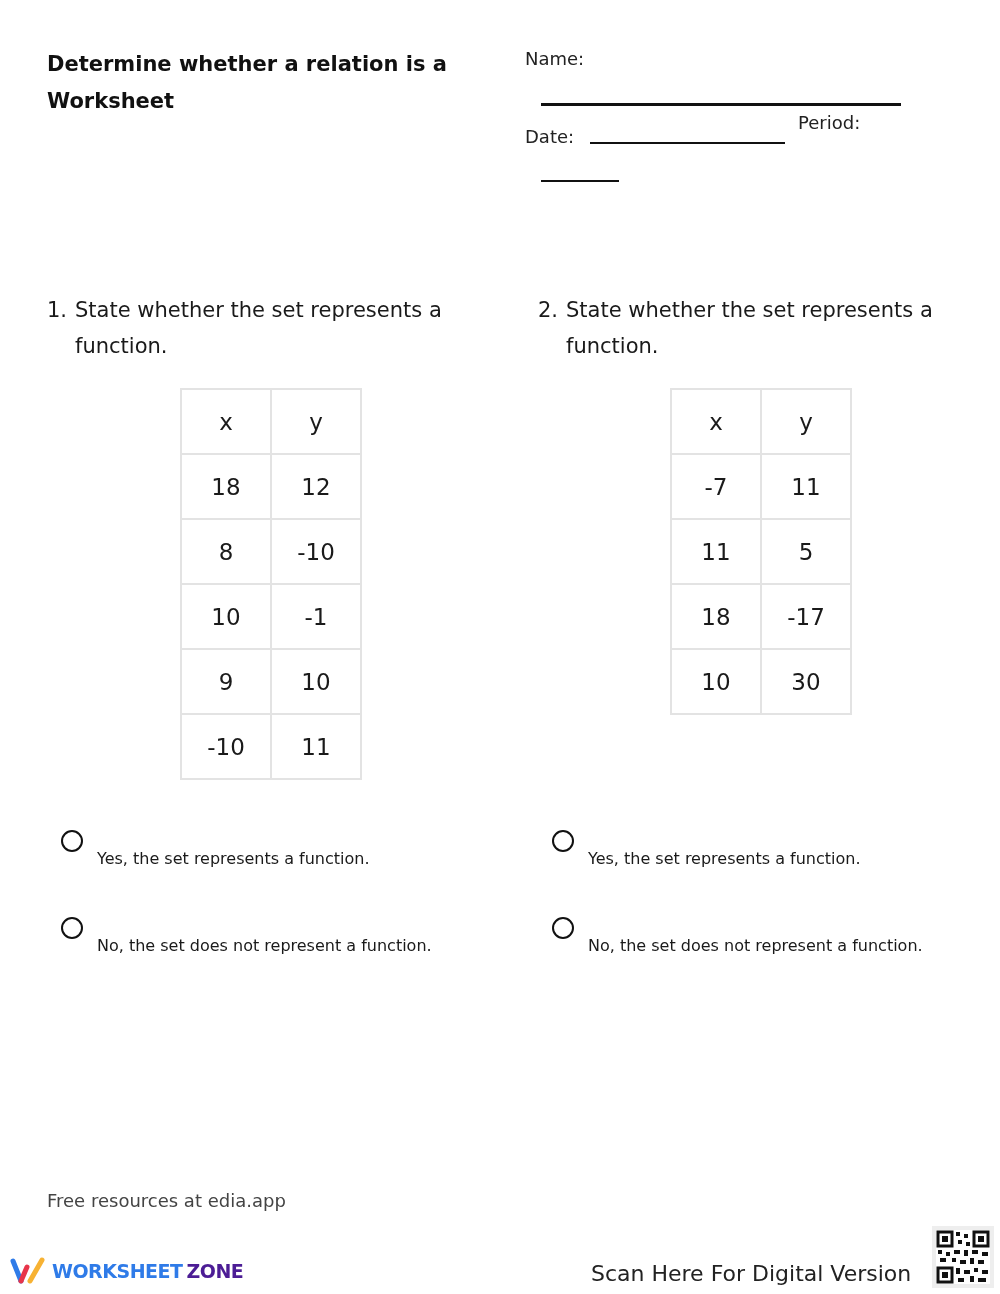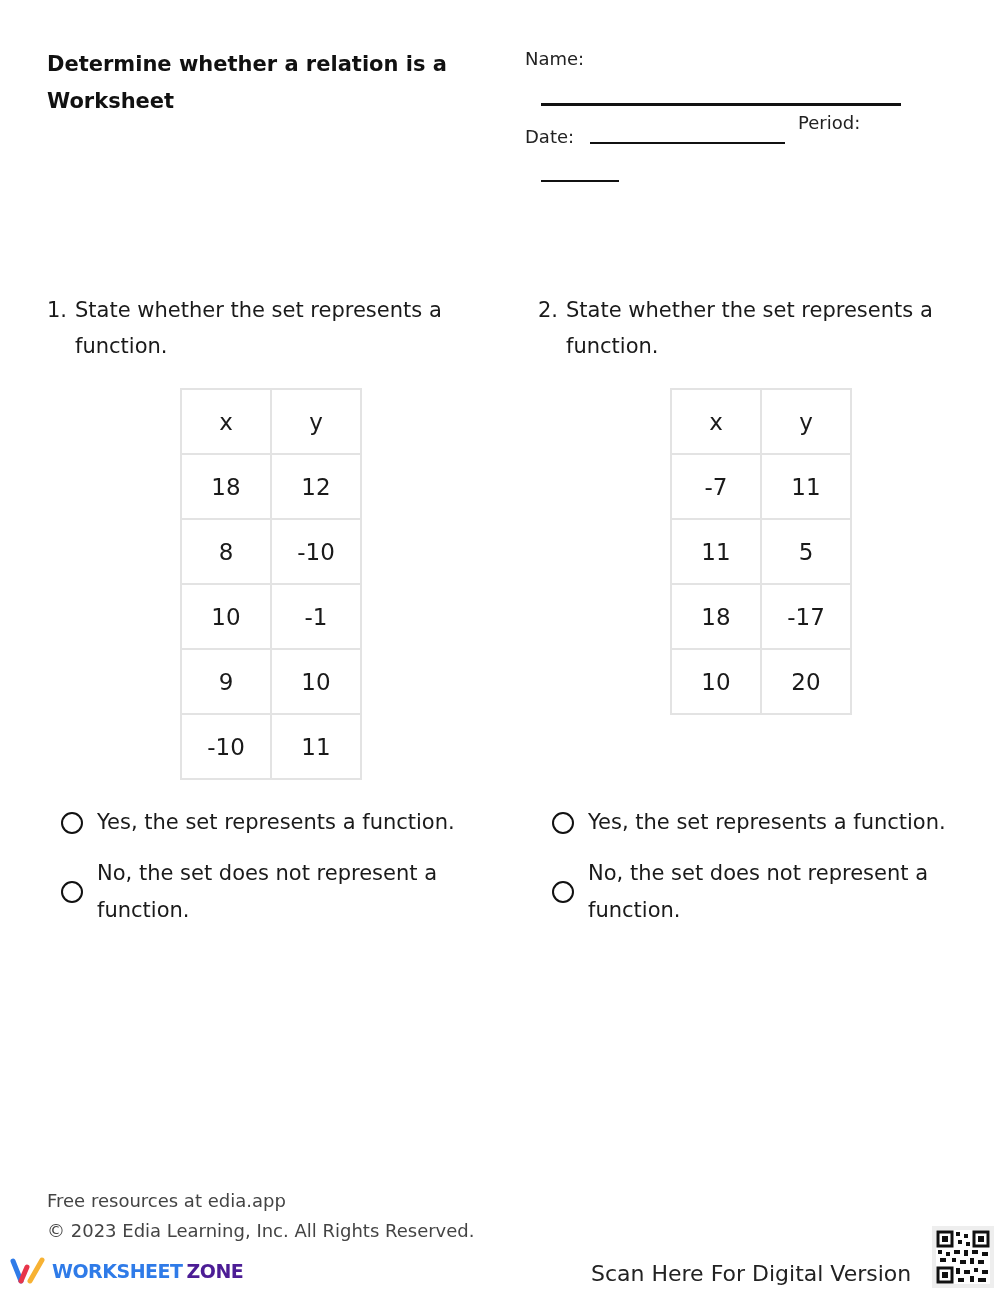--- a/index.html
+++ b/index.html
@@ -38,21 +38,21 @@
     width: 88px; height: 63px; text-align: center; border: 2px solid #e3e3e3;
     font-weight: normal; padding: 0;
   }
 
   .choices { position: absolute; top: 512px; left: 14px; width: 420px; }
   .choice { display: flex; align-items: center; margin-bottom: 14px; }
   .radio {
     width: 18px; height: 18px; border: 2px solid #111; border-radius: 50%;
     flex: none; margin-right: 14px; background: #fff; cursor: pointer;
   }
-  .choice-text { font-size: 21px; line-height: 37px; }
+  .choice-text { font-size: 16px; line-height: 37px; margin-top: 36px; }
 
   .footer { position: absolute; left: 47px; top: 1186px; font-size: 18px; color: #444; line-height: 30px; }
   .logo { position: absolute; left: 10px; top: 1257px; display: flex; align-items: center; }
   .logo svg { margin-right: 6px; }
   .logo .w1 { color: #2f7be8; font-weight: bold; font-size: 19px; letter-spacing: -0.5px; }
   .logo .w2 { color: #4c1d95; font-weight: bold; font-size: 19px; margin-left: 4px; letter-spacing: -0.5px; }
   .scan { position: absolute; left: 591px; top: 1261px; font-size: 22px; color: #222; }
   .qr { position: absolute; left: 932px; top: 1226px; width: 62px; height: 62px; background: #eee; }
   .qr svg { display: block; }
 </style>
@@ -136,39 +136,38 @@
     <tr>
       <td>11</td>
       <td>5</td>
     </tr>
     <tr>
       <td>18</td>
       <td>-17</td>
     </tr>
     <tr>
       <td>10</td>
-      <td>20</td>
+      <td>30</td>
     </tr>
   </tbody>
     </table>
   <div class="choices">
     <div class="choice">
       <span class="radio"></span>
       <span class="choice-text">Yes, the set represents a function.</span>
     </div>
     <div class="choice">
       <span class="radio"></span>
       <span class="choice-text">No, the set does not represent a function.</span>
     </div>
   </div>
 </div>
 
 <div class="footer">
   <div>Free resources at edia.app</div>
-  <div>© 2023 Edia Learning, Inc. All Rights Reserved.</div>
 </div>
 
 <div class="logo">
   <svg width="36" height="28" viewBox="0 0 36 28">
     <path d="M3 4 L11 24" stroke="#2f7be8" stroke-width="5" stroke-linecap="round" fill="none"></path>
     <path d="M11 24 L17 10" stroke="#e8344a" stroke-width="5" stroke-linecap="round" fill="none"></path>
     <path d="M20 24 L32 3" stroke="#f7b233" stroke-width="5" stroke-linecap="round" fill="none"></path>
   </svg>
   <span class="w1">WORKSHEET</span>
   <span class="w2">ZONE</span>

